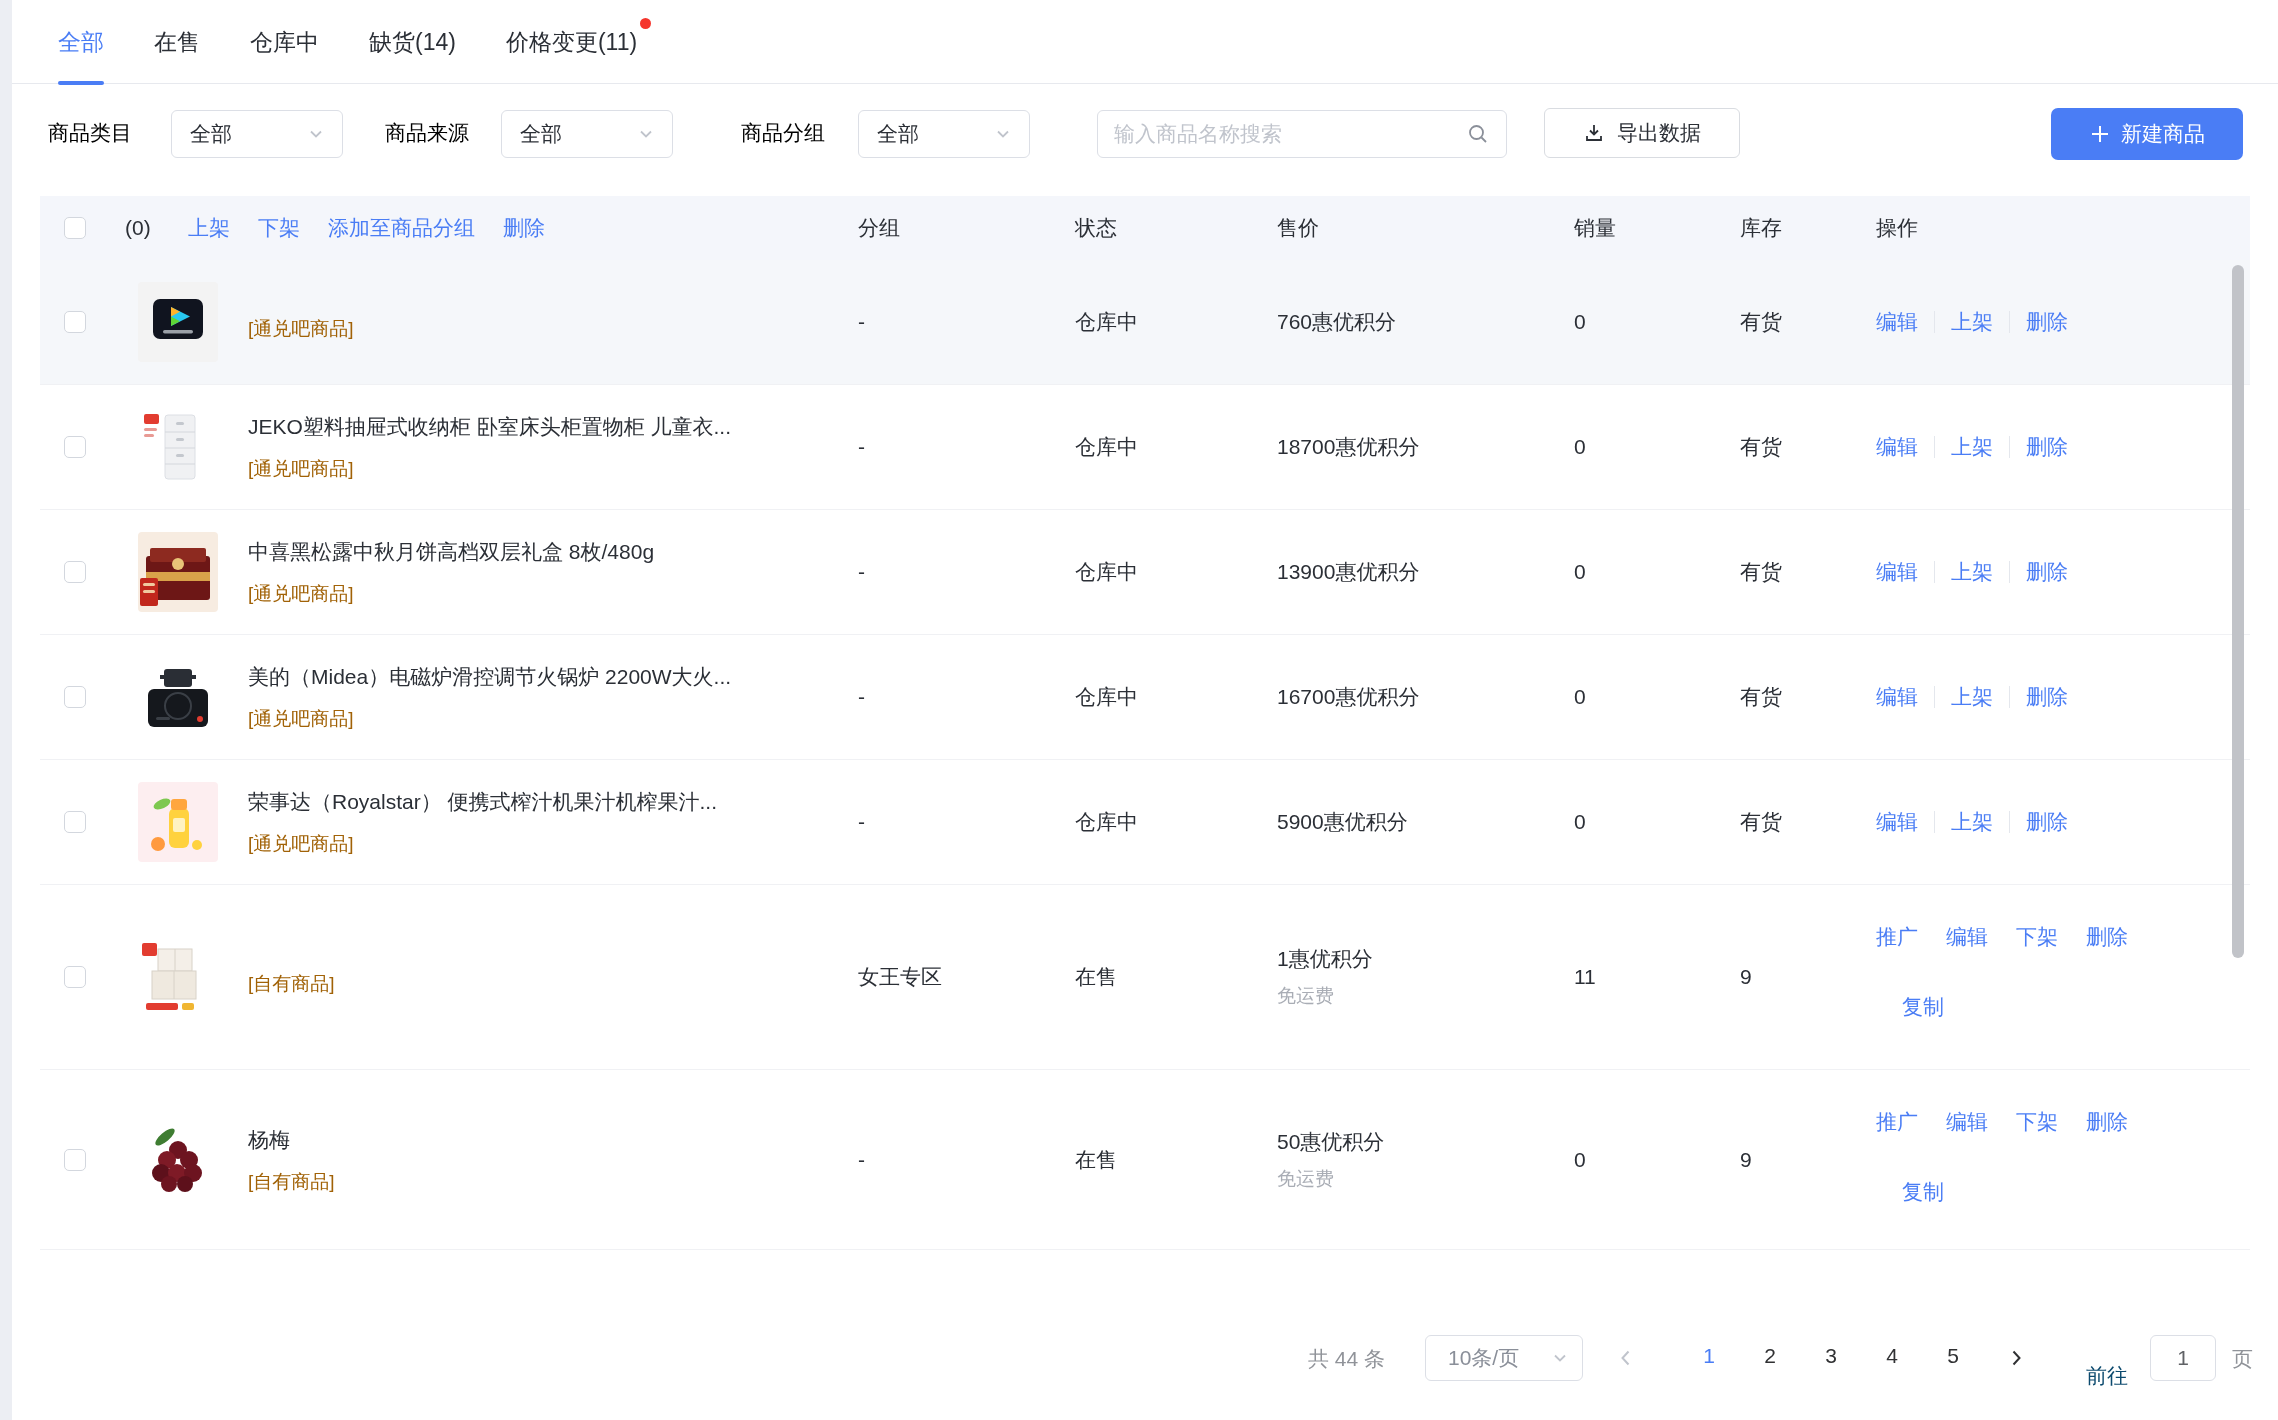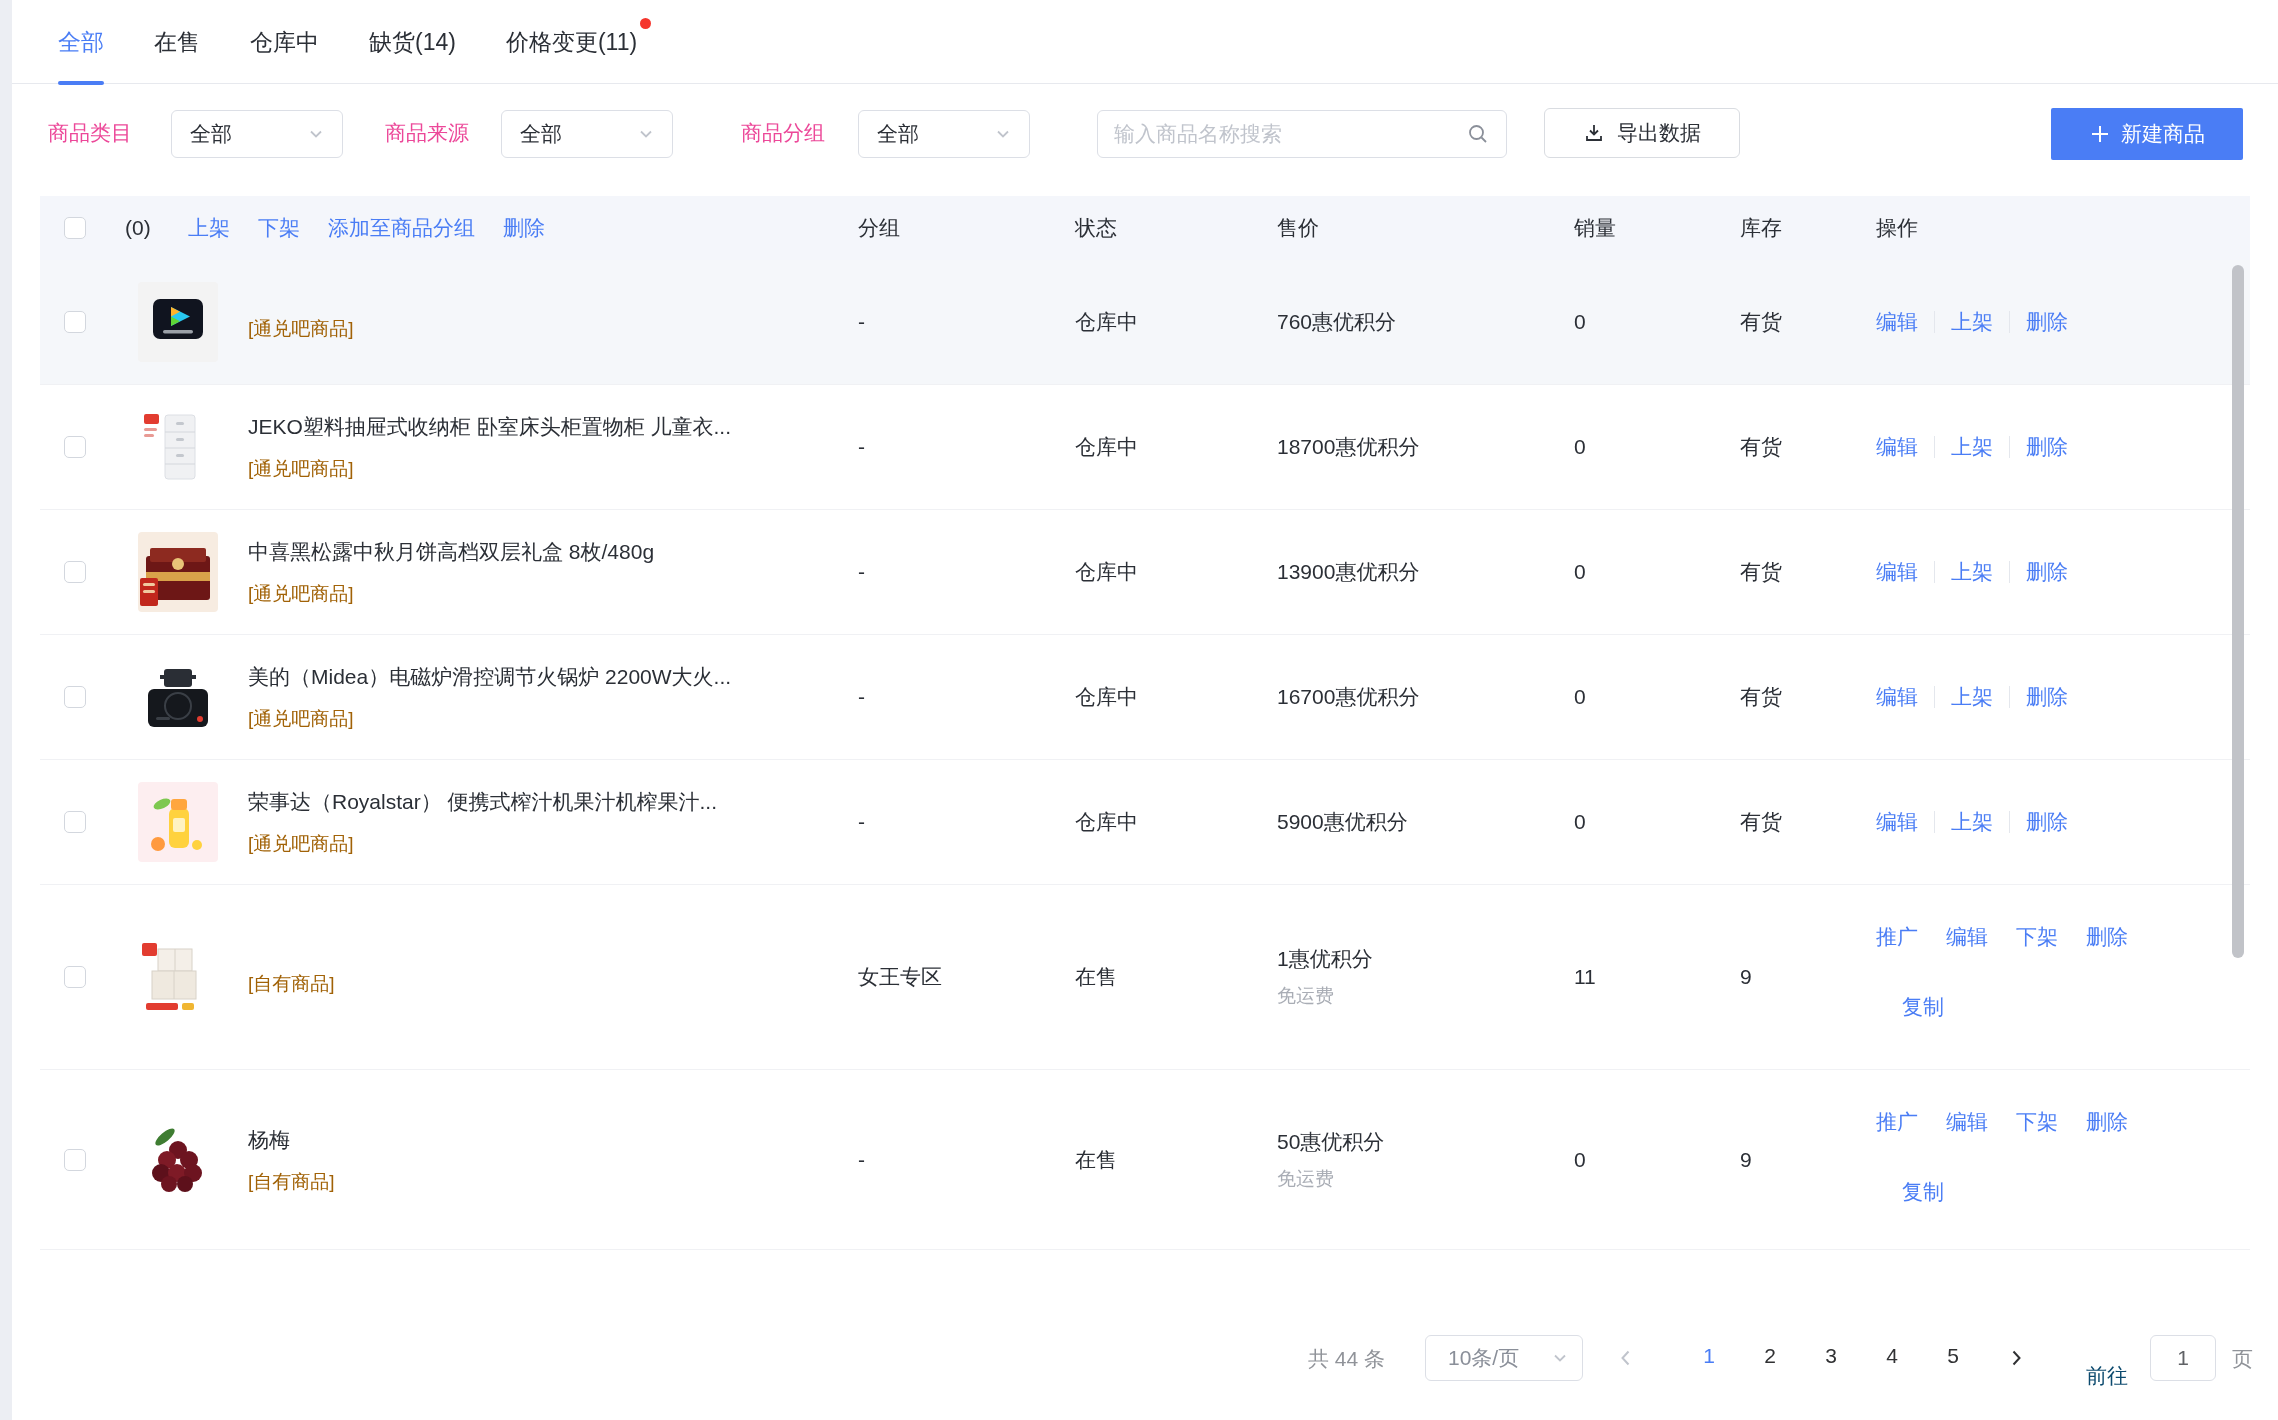--- a/index.html
+++ b/index.html
@@ -11,34 +11,34 @@
   
   .tabbar { position:absolute; left:12px; right:0; top:0; height:84px;
     border-bottom:1px solid #e7e9ee; display:flex; align-items:center; gap:50px; padding-left:46px; }
   .tab { font-size:23px; color:#2b2f36; cursor:pointer; position:relative; line-height:84px; height:84px; }
   .tab.active { color:#4a7df5; font-weight:500; }
   .tab.active::after { content:""; position:absolute; left:0; right:0; bottom:-1px; height:4px; background:#4a7df5; border-radius:2px; }
   .tab .dot { position:absolute; top:18px; right:-14px; width:11px; height:11px; border-radius:50%; background:#f5352c; }
 
   
   .filters { position:absolute; left:0; top:106px; width:2278px; height:56px; }
-  .flabel { position:absolute; top:13px; font-size:21px; color:#ec4899; }
+  .flabel { position:absolute; top:13px; font-size:21px; color:#000000; }
   .select { position:absolute; top:4px; height:48px; border:1px solid #dcdfe6; border-radius:6px;
     background:#fff; display:flex; align-items:center; padding:0 18px; font-size:21px; color:#2b2f36; cursor:pointer; }
   .select .val { flex:1; }
   .chev { width:16px; height:16px; flex:none; }
   .search { position:absolute; left:1097px; top:4px; width:410px; height:48px; border:1px solid #dcdfe6;
     border-radius:6px; display:flex; align-items:center; padding:0 16px; }
   .search input { border:none; outline:none; flex:1; font-size:21px; color:#2b2f36; background:transparent; font-family:inherit; }
   .search input::placeholder { color:#c0c4cc; }
   .btn-export { position:absolute; left:1544px; top:2px; width:196px; height:50px; border:1px solid #d9dce1;
     border-radius:6px; background:#fff; display:flex; align-items:center; justify-content:center; gap:12px;
     font-size:21px; color:#2b2f36; cursor:pointer; }
   .btn-create { position:absolute; left:2051px; top:2px; width:192px; height:52px; background:#4a7df5; border:none;
-    border-radius:2px; display:flex; align-items:center; justify-content:center; gap:10px;
+    border-radius:7px; display:flex; align-items:center; justify-content:center; gap:10px;
     font-size:21px; color:#fff; cursor:pointer; font-family:inherit; }
 
   
   .table { position:absolute; left:40px; top:196px; width:2210px; }
   .thead { position:relative; height:64px; background:#f4f6fb; display:flex; align-items:center; }
   .thead .count { position:absolute; left:85px; font-size:21px; color:#2b2f36; }
   .sel-actions { position:absolute; left:148px; display:flex; gap:28px; }
   .link { color:#4a7df5; font-size:21px; cursor:pointer; text-decoration:none; }
   .hcol { position:absolute; font-size:21px; font-weight:500; color:#2b2f36; }
   .cb { position:absolute; left:24px; top:50%; margin-top:-11px; width:22px; height:22px;

